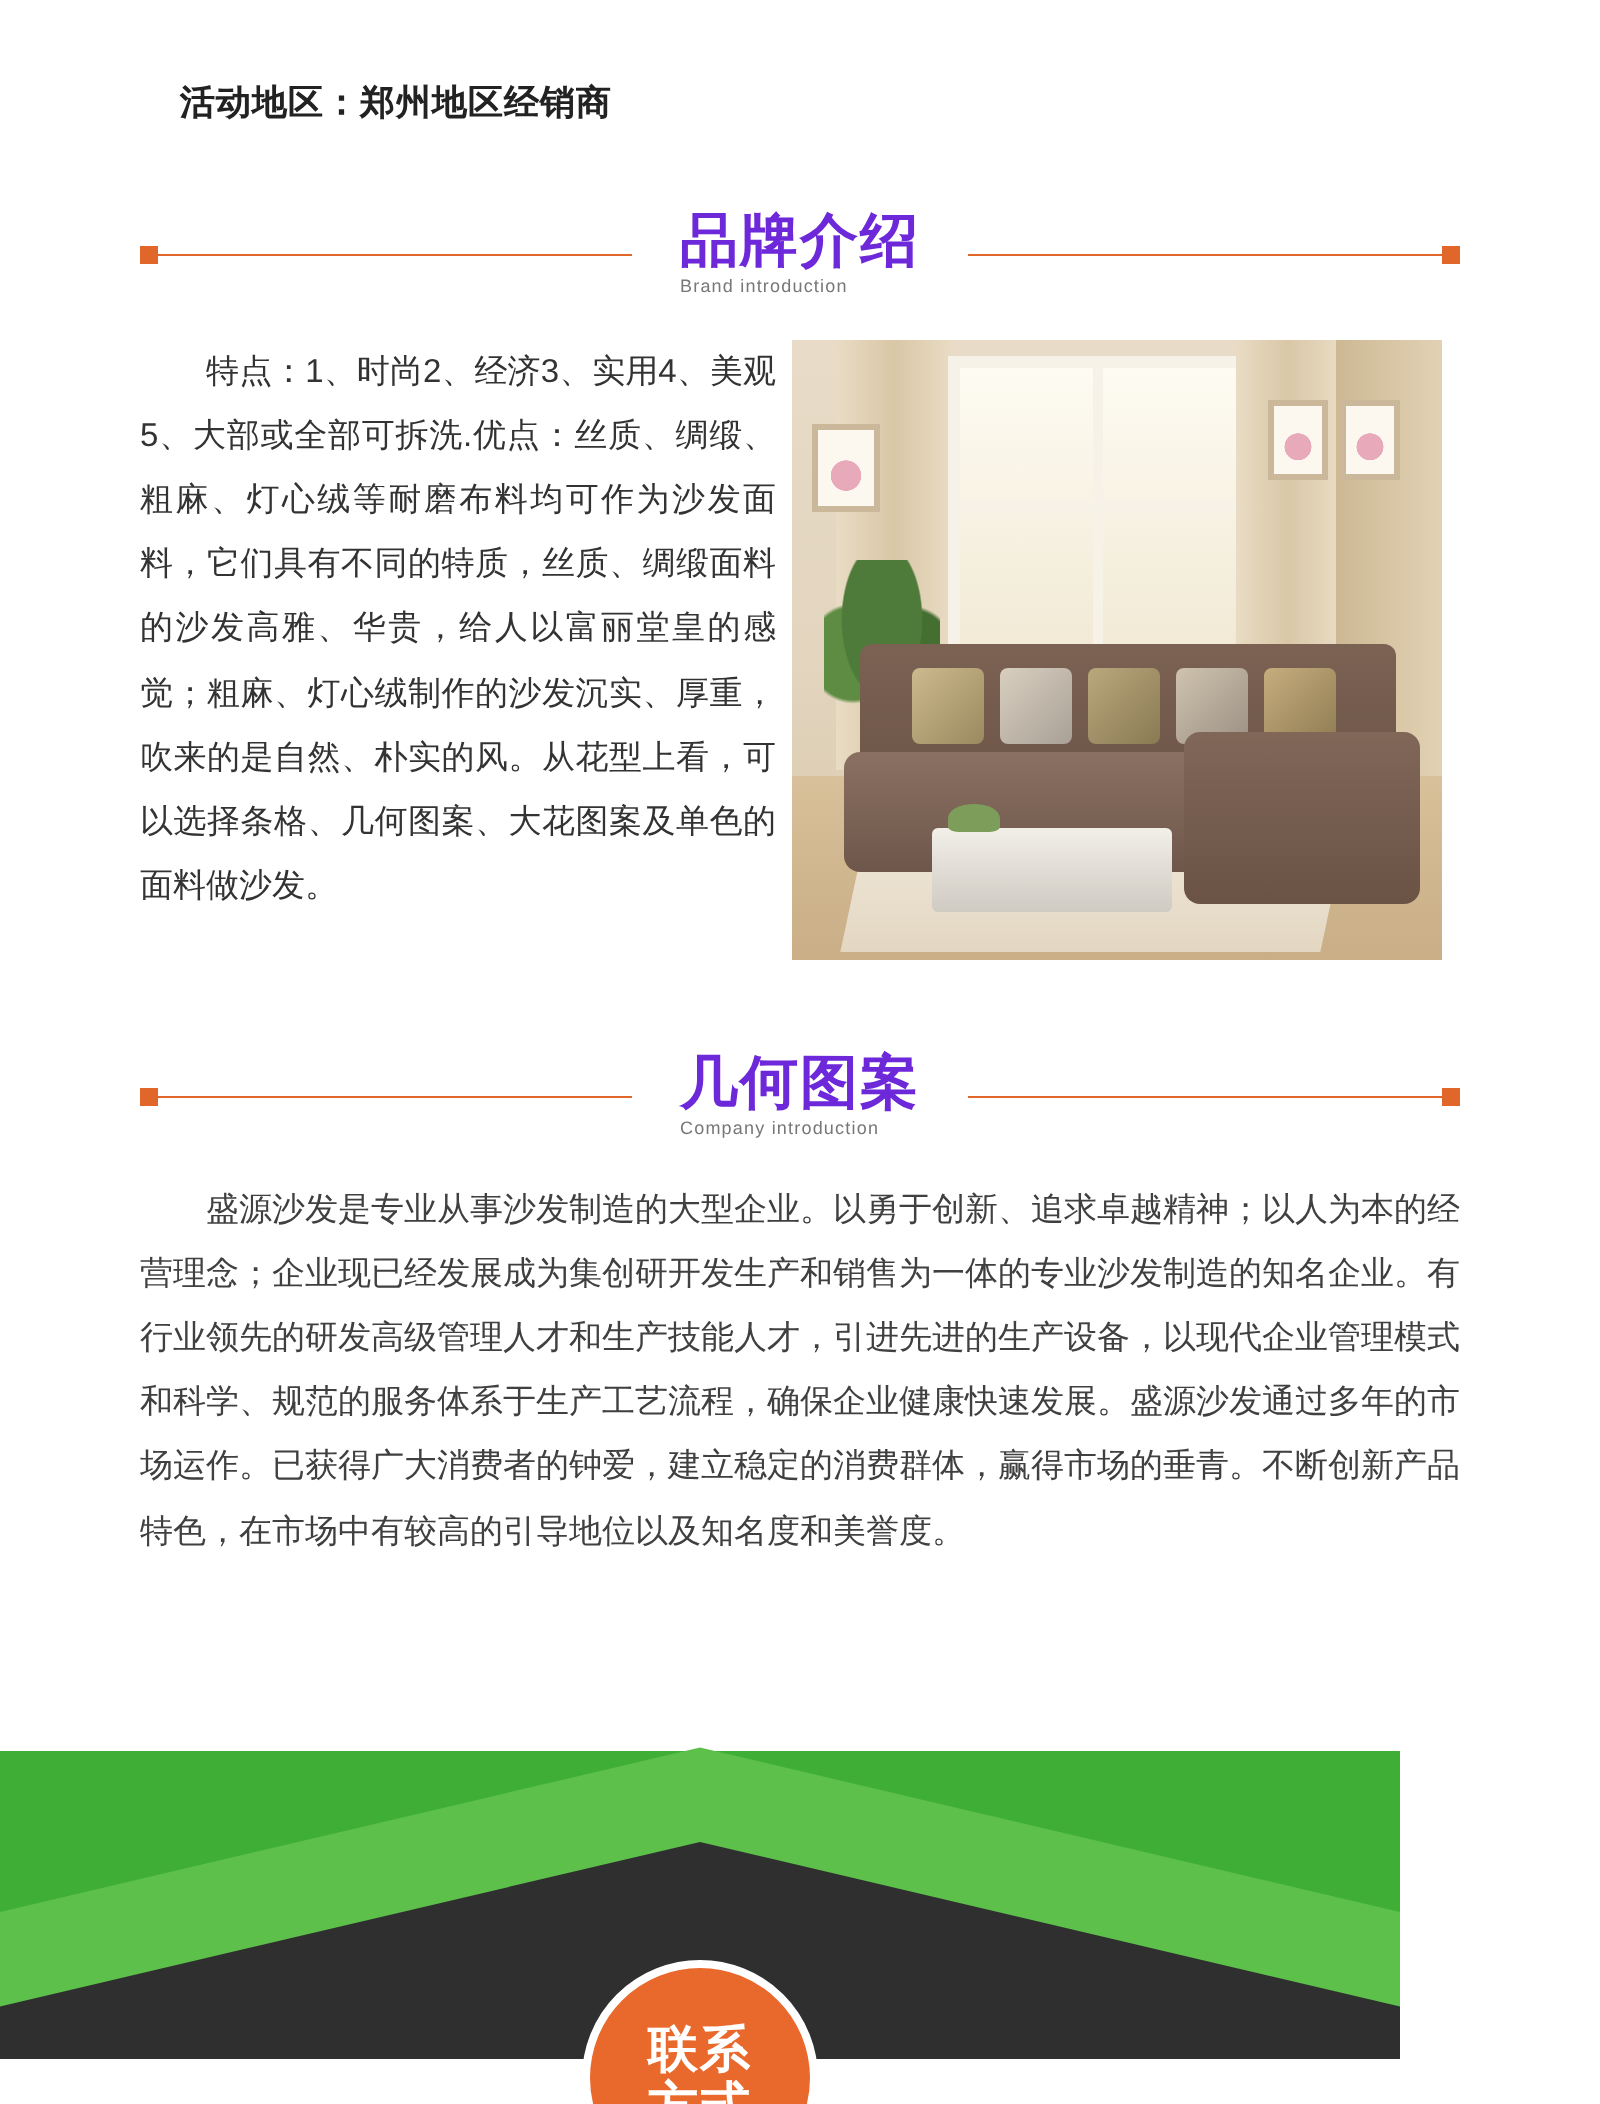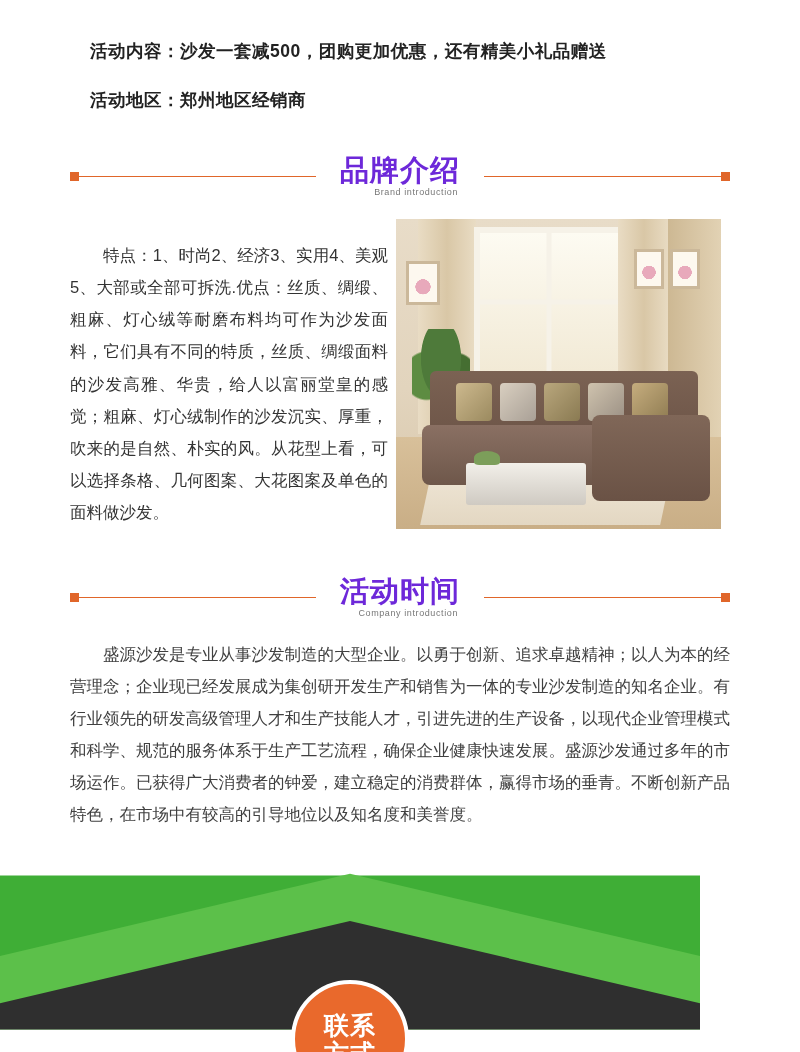--- a/index.html
+++ b/index.html
@@ -66,30 +66,30 @@
     font-weight: bold;
     color: #6d28d9;
     letter-spacing: 1px;
   }
   .head-title .en {
     display: block;
     font-size: 9px;
     color: #777;
     letter-spacing: 0.6px;
     margin-top: 3px;
-    text-align: right;
+    text-align: left;
     padding-right: 2px;
   }
 
   
   .brand-body {
     display: flex;
     width: 660px;
     margin: 22px auto 0 auto;
-    align-items: flex-end;
+    align-items: flex-start;
   }
   .brand-text {
     width: 318px;
     font-size: 16.5px;
     line-height: 1.95;
     color: #333;
     text-align: justify;
     padding-right: 8px;
   }
   .brand-text .indent { display: inline-block; width: 2em; }
@@ -241,21 +241,20 @@
     font-weight: bold;
     font-size: 25px;
     line-height: 1.12;
     letter-spacing: 1px;
   }
 </style>
 </head>
 <body>
 
 <div class="promo">
-  <div class="promo-line">活动内容：沙发一套减500，团购更加优惠，还有精美小礼品赠送</div>
   <div class="promo-line">活动地区：郑州地区经销商</div>
 </div>
 
 <div class="section-head">
   <div class="head-rule left"></div>
   <div class="head-title">
     <span class="cn">品牌介绍</span>
     <span class="en">Brand introduction</span>
   </div>
   <div class="head-rule right"></div>
@@ -293,21 +292,21 @@
     <div class="ph-cushion c5"></div>
     <div class="ph-sofa-seat"></div>
     <div class="ph-chaise"></div>
     <div class="ph-table"></div>
   </div>
 </div>
 
 <div class="section-head company-head">
   <div class="head-rule left"></div>
   <div class="head-title">
-    <span class="cn">活动时间</span>
+    <span class="cn">几何图案</span>
     <span class="en">Company introduction</span>
   </div>
   <div class="head-rule right"></div>
 </div>
 
 <div class="company-text"><span class="indent"></span><span>盛源沙发是专业从事沙发制造的大型企业。以勇于创新、追求卓越精神；以人为本的经营理念；企业现已经发展成为集创研开发生产和销售为一体的专业沙发制造的知名企业。有行业领先的研发高级管理人才和生产技能人才，引进先进的生产设备，以现代企业管理模式和科学、规范的服务体系于生产工艺流程，确保企业健康快速发展。盛源沙发通过多年的市场运作。已获得广大消费者的钟爱，建立稳定的消费群体，赢得市场的垂青。不断创新产品特色，在市场中有较高的引导地位以及知名度和美誉度。</span></div>
 
 <div class="footer">
   <svg class="footer-bg" viewBox="0 0 800 180" preserveAspectRatio="none">
     <polygon points="0,0 800,0 800,180 0,180" fill="#ffffff"></polygon>

